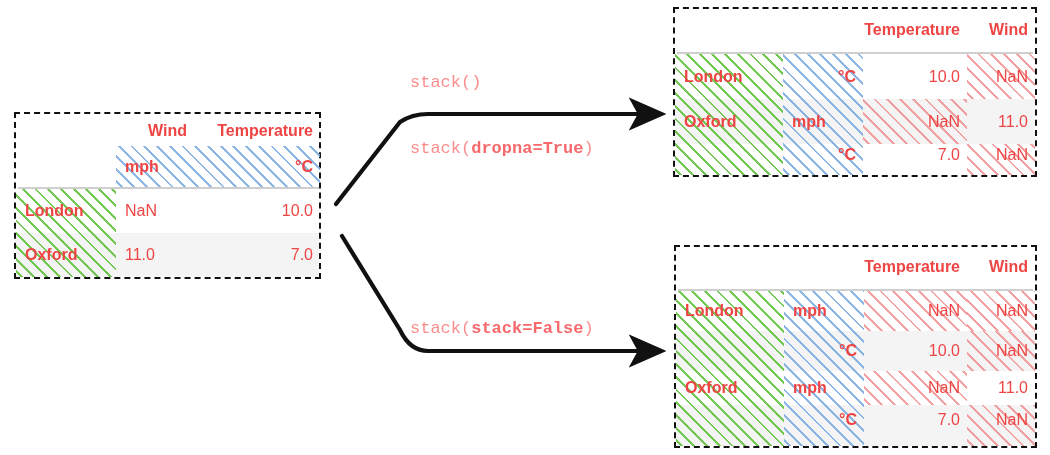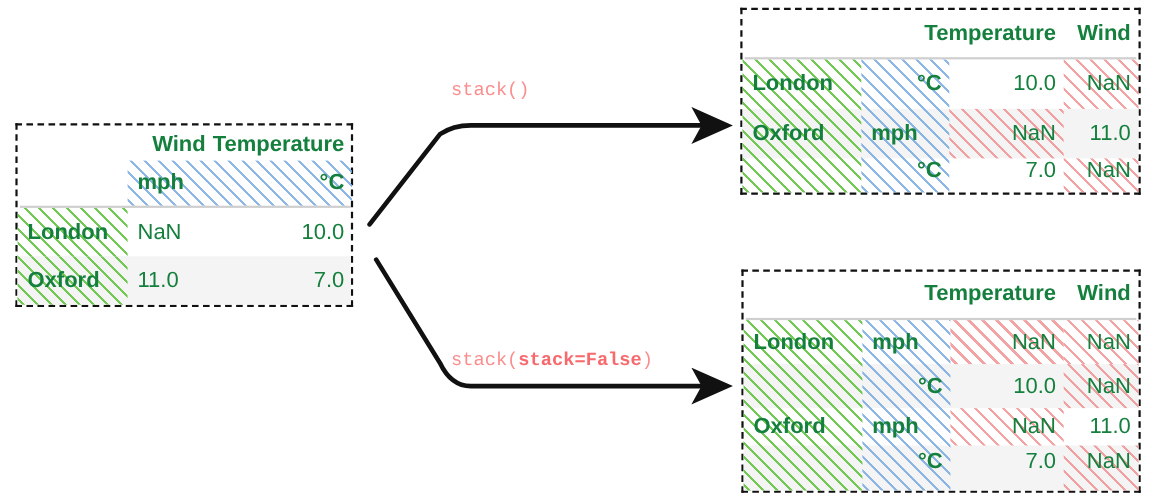--- a/index.html
+++ b/index.html
@@ -36,21 +36,21 @@
     background:#fff;
   }
   .tbl{
     position:relative;width:100%;height:100%;
     box-sizing:border-box;
   }
   .cell{
     position:absolute;
     box-sizing:border-box;
     display:flex;align-items:center;
-    font-size:20px;color:#15803d;
+    font-size:16px;color:#ef4444;
     white-space:nowrap;
   }
   .cell.r{justify-content:flex-end;}
   .cell.l{justify-content:flex-start;}
   .bold{font-weight:bold;}
   .stripe{background-color:#f4f4f4;}
   .rule{
     position:absolute;height:1.5px;background:#cfcfcf;
   }
   .pad-r{padding-right:7px;}
@@ -106,20 +106,21 @@
     <div class="cell r pad-r" style="left:178px;top:75px;width:126px;height:44px;">10.0</div>
 
     <div class="cell l bold pad-l" style="left:0px;top:119px;width:100px;height:44px;">Oxford</div>
     <div class="cell l pad-l" style="left:100px;top:119px;width:78px;height:44px;">11.0</div>
     <div class="cell r pad-r" style="left:178px;top:119px;width:126px;height:44px;">7.0</div>
   </div>
 </div>
 
 <div class="code" style="left:410px;top:28px;">
   <div>stack()</div>
+  <div><span>stack(</span><b>dropna=True</b><span>)</span></div>
 </div>
 
 <div class="code" style="left:410px;top:318px;"><span>stack(</span><b>stack=False</b><span>)</span></div>
 
 <div class="frame" style="left:673px;top:7px;width:364px;height:170px;">
   <div class="tbl">
 
     <div class="stripe" style="position:absolute;left:0px;top:90px;width:360px;height:45px;"></div>
 
     <div class="hatch-green" style="position:absolute;left:0px;top:45px;width:108px;height:121px;"></div>

